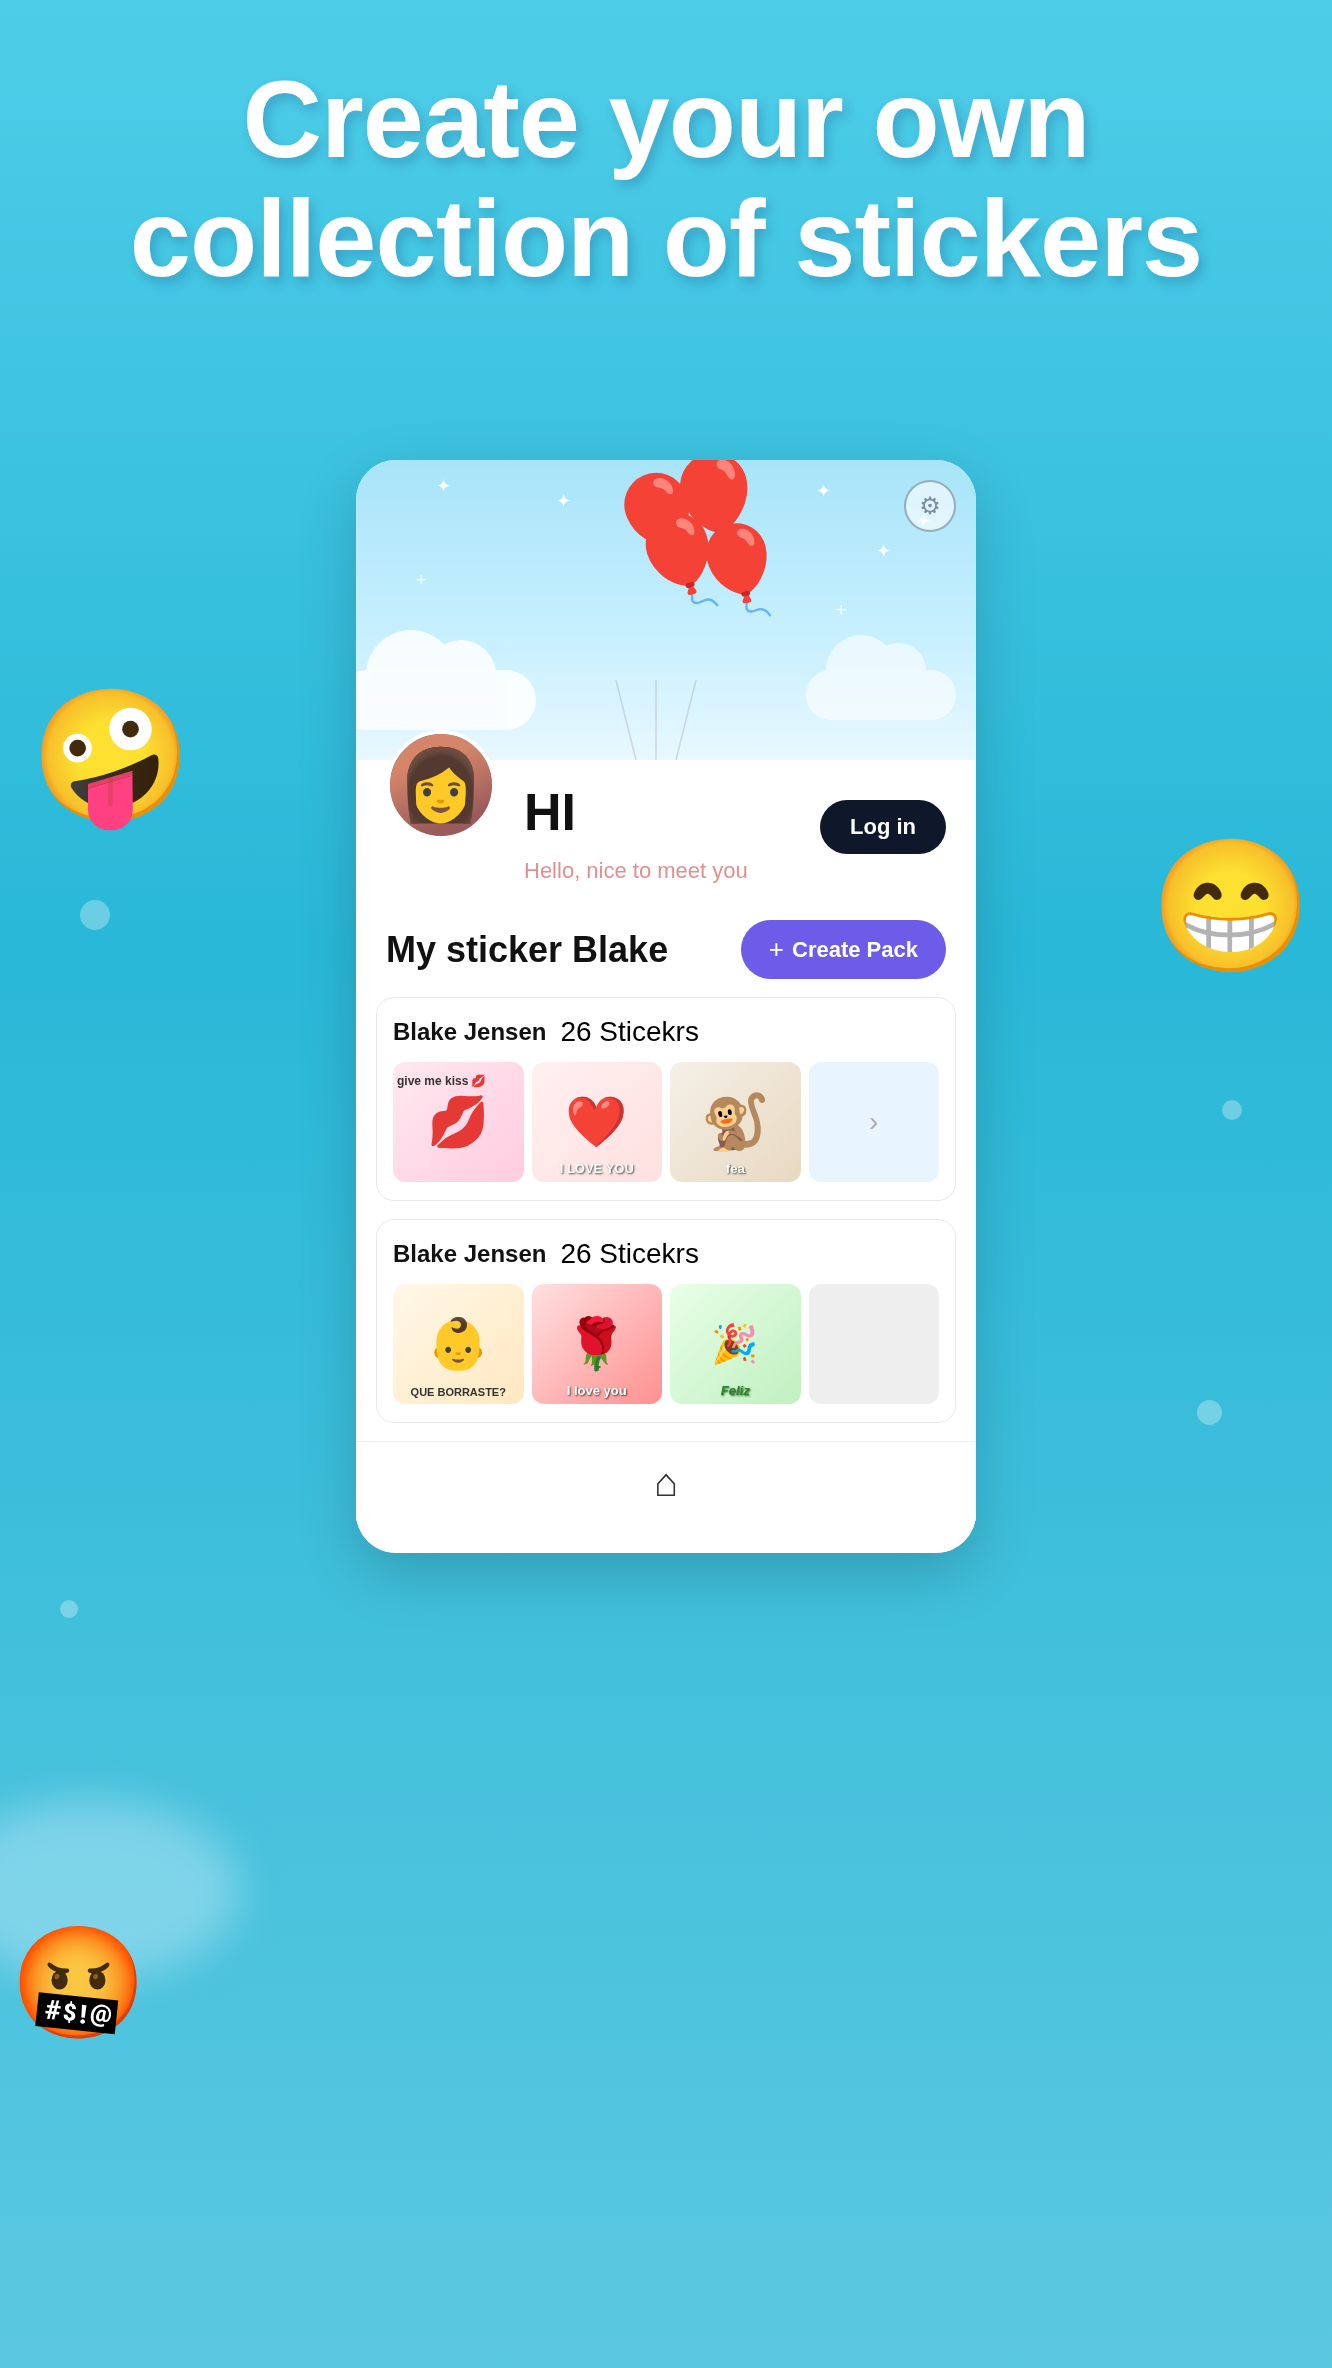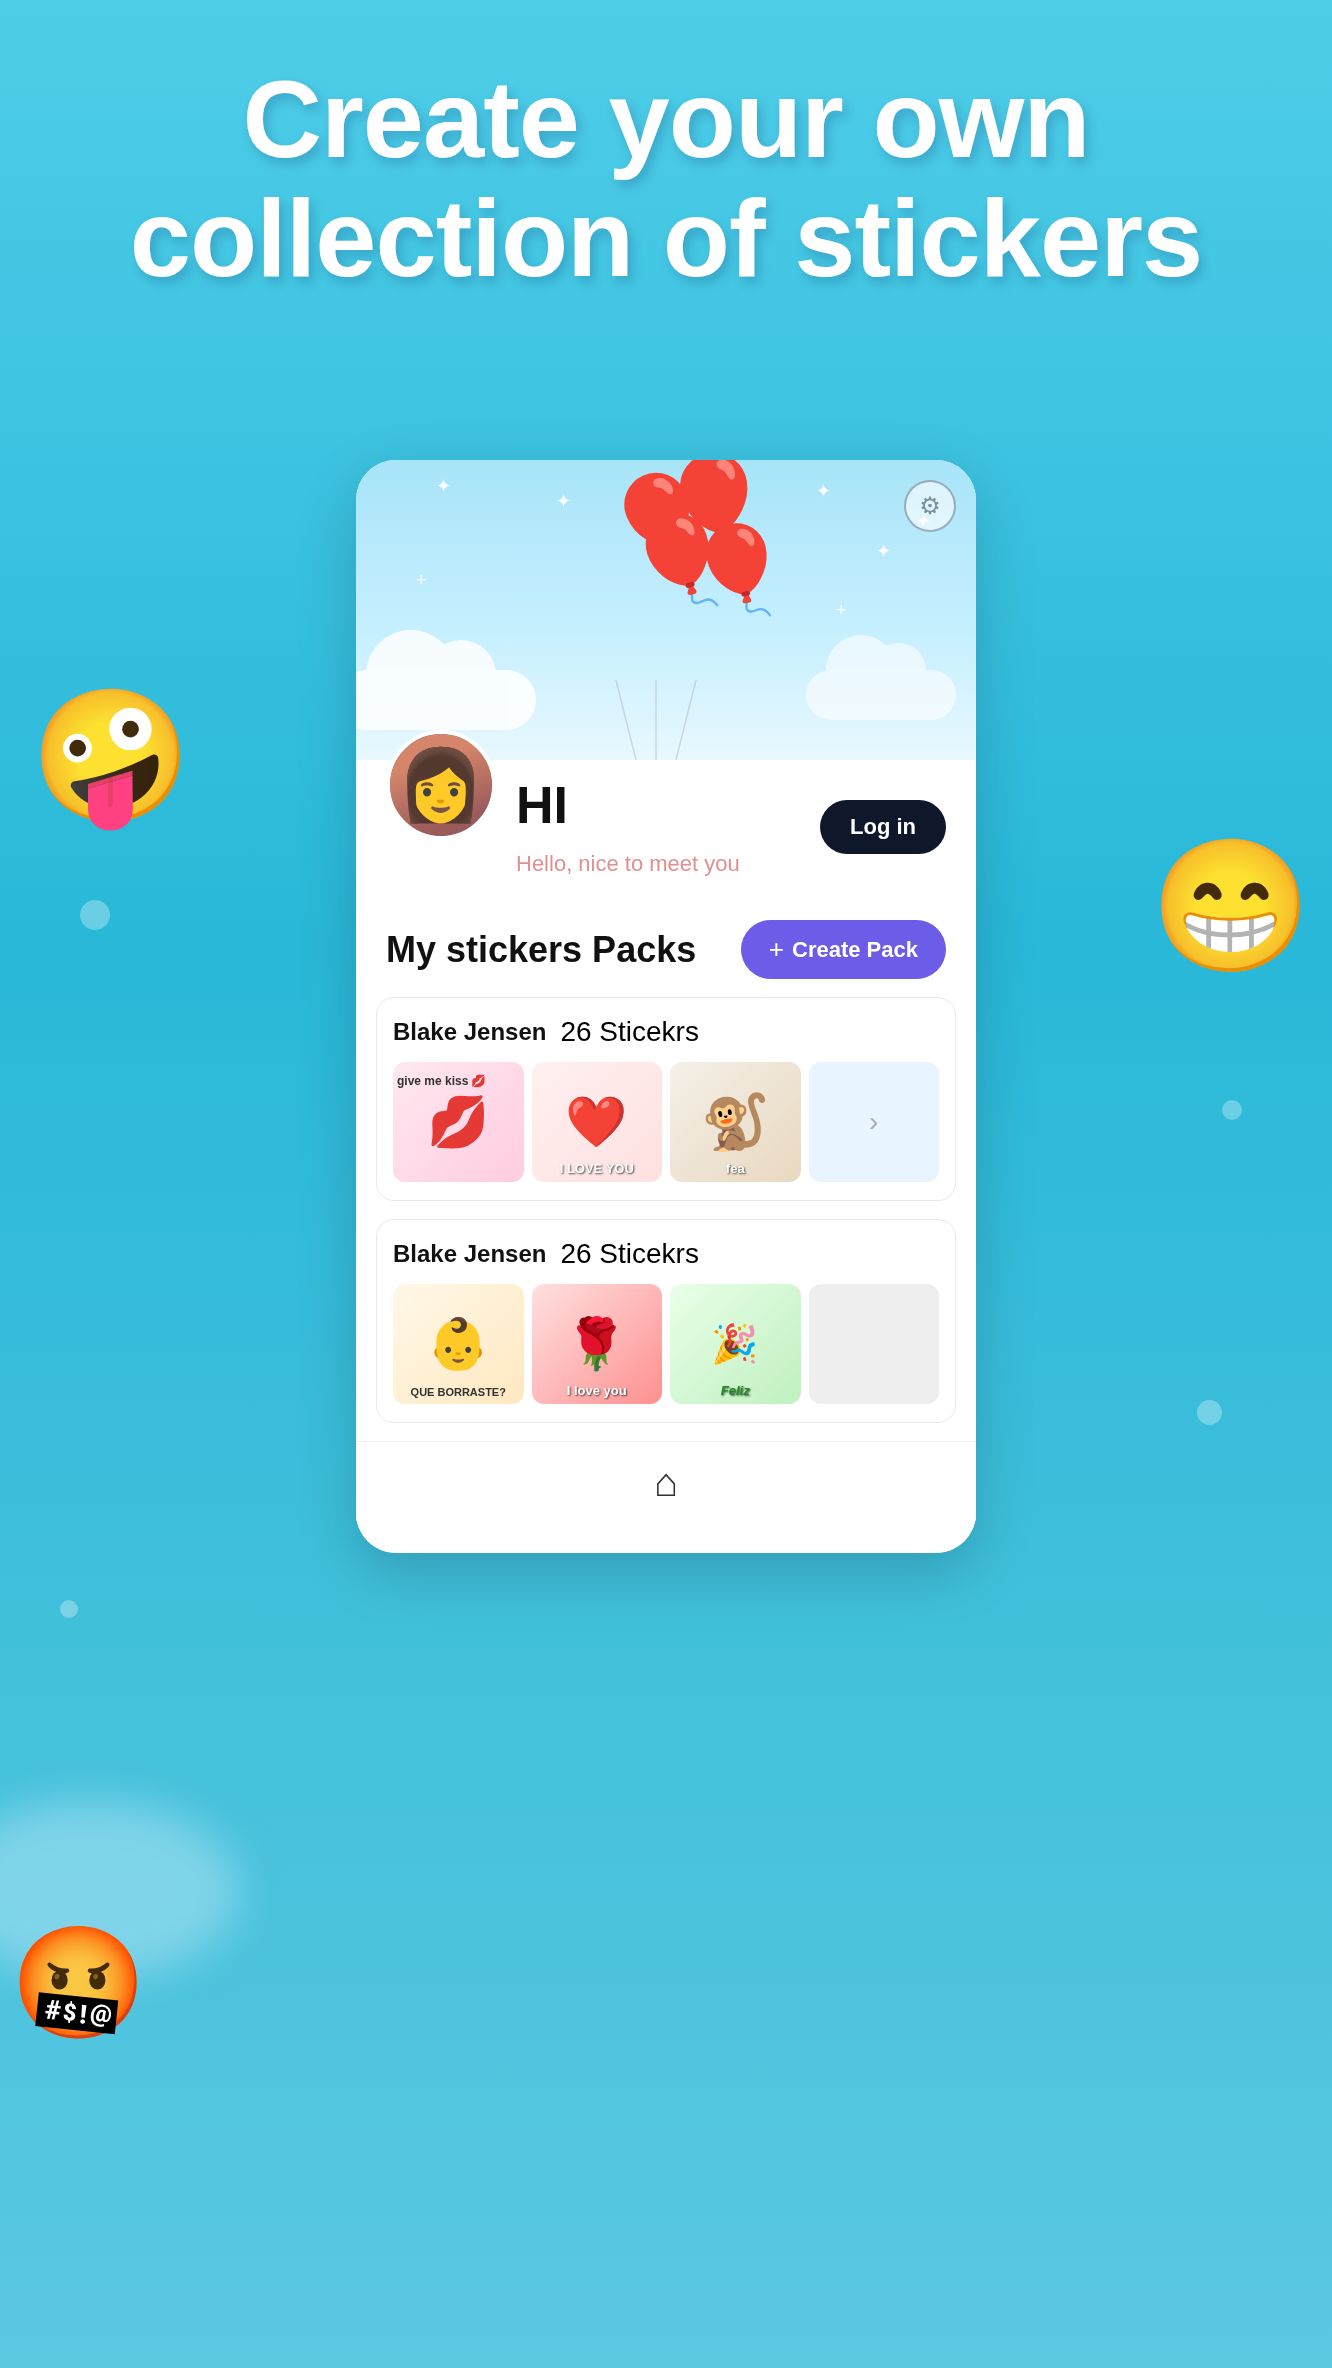--- a/index.html
+++ b/index.html
@@ -130,21 +130,22 @@
     
     .profile-section {
       padding: 20px 30px 20px 30px;
       display: flex;
       align-items: flex-start;
       justify-content: space-between;
     }
 
     .profile-left {
       display: flex;
-      gap: 0;
+      align-items: center;
+      gap: 8px;
     }
 
     .avatar-wrap {
       position: relative;
       top: -50px;
     }
 
     .avatar {
       width: 110px;
       height: 110px;
@@ -499,21 +500,21 @@
           </div>
           <div class="profile-info">
             <div class="profile-name">HI</div>
             <div class="profile-sub">Hello, nice to meet you</div>
           </div>
         </div>
         <button class="login-btn">Log in</button>
       </div>
 
       <div class="packs-header">
-        <span class="packs-title">My stickers Packs</span>
+        <span class="packs-title">My sticker Blake</span>
         <button class="create-pack-btn">
           <span class="plus-icon">+</span>
           <span>Create Pack</span>
         </button>
       </div>
 
       <div class="pack-card">
         <div class="pack-card-header">
           <span class="pack-author">Blake Jensen</span>
           <span class="pack-count">26 Sticekrs</span>

